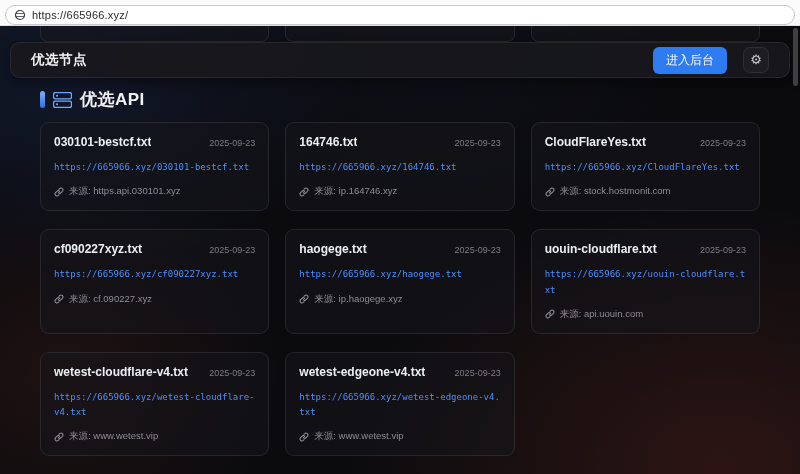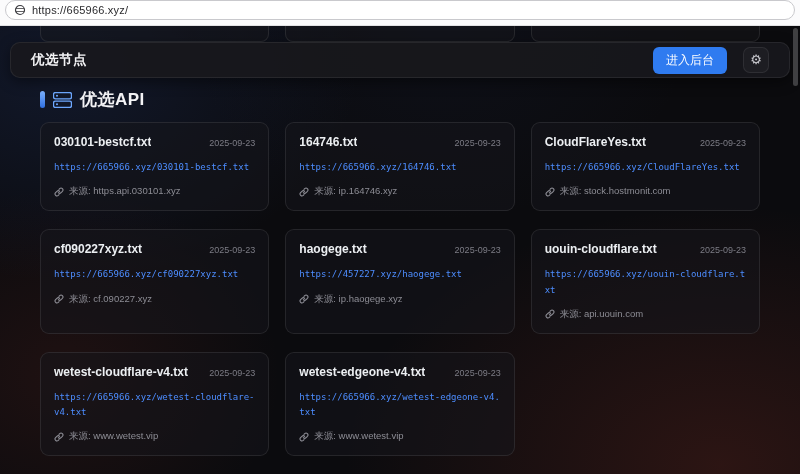--- a/index.html
+++ b/index.html
@@ -7,21 +7,21 @@
   body {
     font-family:"Liberation Sans","DejaVu Sans",sans-serif;
     background:#0b0b0e;
     position:relative;
   }
 
   
   .browser-bar {
     position:absolute; top:0; left:0; width:800px; height:26px;
     background:#fbfbfc; border-bottom:1px solid #e2e2e4;
-    display:flex; align-items:flex-start; padding:0 5px; z-index:10;
+    display:flex; align-items:flex-end; padding:0 5px; z-index:10;
   }
   .url-bar {
     flex:1; height:20px; background:#ffffff;
     border:1px solid #c9c9cd; border-radius:10px;
     display:flex; align-items:center; gap:6px; padding:0 8px;
   }
   .site-icon { display:flex; align-items:center; }
   .url-text { font-size:11px; color:#2b2b2e; letter-spacing:.2px; }
 
   
@@ -229,21 +229,21 @@
         <span class="src-value">cf.090227.xyz</span>
       </span>
     </div>
   </div>
 
   <div class="card">
     <div class="card-top">
       <span class="card-name">haogege.txt</span>
       <span class="card-date">2025-09-23</span>
     </div>
-    <a class="card-link">https://457227.xyz/haogege.txt</a>
+    <a class="card-link">https://665966.xyz/haogege.txt</a>
     <div class="card-source">
       <svg width="10" height="10" viewBox="0 0 24 24" fill="none" stroke="#8d8d95" stroke-width="2.6" stroke-linecap="round">
         <path d="M10.5 13.5a4.6 4.6 0 0 0 6.5 0l3.2-3.2a4.6 4.6 0 0 0-6.5-6.5l-1.8 1.8"></path>
         <path d="M13.5 10.5a4.6 4.6 0 0 0-6.5 0l-3.2 3.2a4.6 4.6 0 0 0 6.5 6.5l1.8-1.8"></path>
       </svg>
       <span>
         <span class="src-label">来源: </span>
         <span class="src-value">ip.haogege.xyz</span>
       </span>
     </div>

